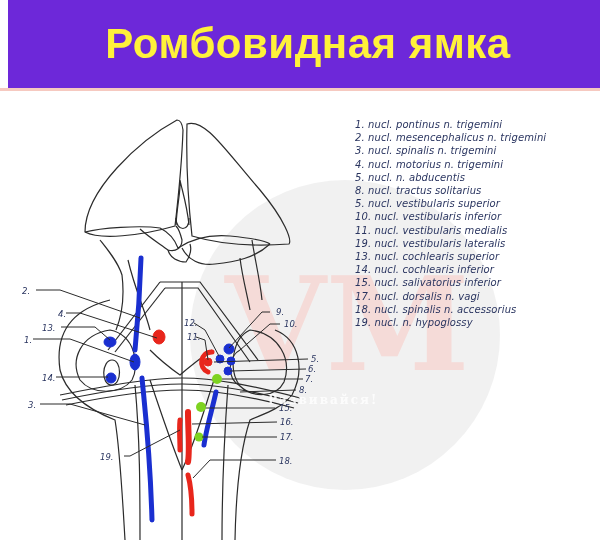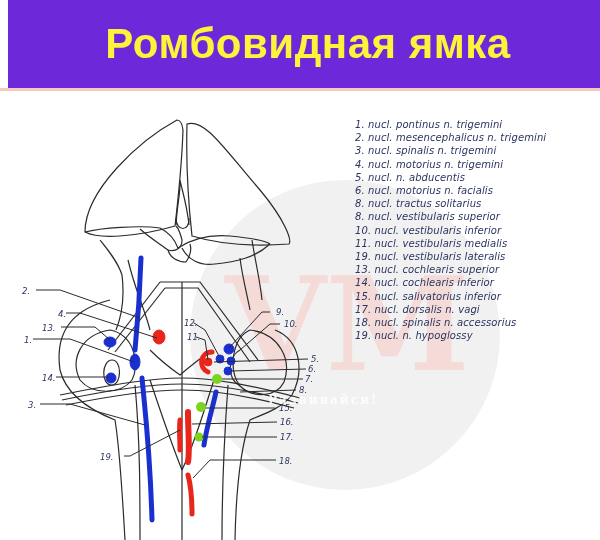--- a/index.html
+++ b/index.html
@@ -142,23 +142,22 @@
 </svg>
 
 <div class="watermark-text">Развивайся!</div>
 
 <div class="legend">
   <div class="legend-item">1. nucl. pontinus n. trigemini</div>
   <div class="legend-item">2. nucl. mesencephalicus n. trigemini</div>
   <div class="legend-item">3. nucl. spinalis n. trigemini</div>
   <div class="legend-item">4. nucl. motorius n. trigemini</div>
   <div class="legend-item">5. nucl. n. abducentis</div>
-  <div class="legend-item">6. nucl. motorius n. facialis</div>
   <div class="legend-item">8. nucl. tractus solitarius</div>
-  <div class="legend-item">8. nucl. vestibularis superior</div>
+  <div class="legend-item">5. nucl. vestibularis superior</div>
   <div class="legend-item">10. nucl. vestibularis inferior</div>
   <div class="legend-item">11. nucl. vestibularis medialis</div>
   <div class="legend-item">19. nucl. vestibularis lateralis</div>
   <div class="legend-item">13. nucl. cochlearis superior</div>
   <div class="legend-item">14. nucl. cochlearis inferior</div>
   <div class="legend-item">15. nucl. salivatorius inferior</div>
   <div class="legend-item">17. nucl. dorsalis n. vagi</div>
   <div class="legend-item">18. nucl. spinalis n. accessorius</div>
   <div class="legend-item">19. nucl. n. hypoglossy</div>
 </div>

